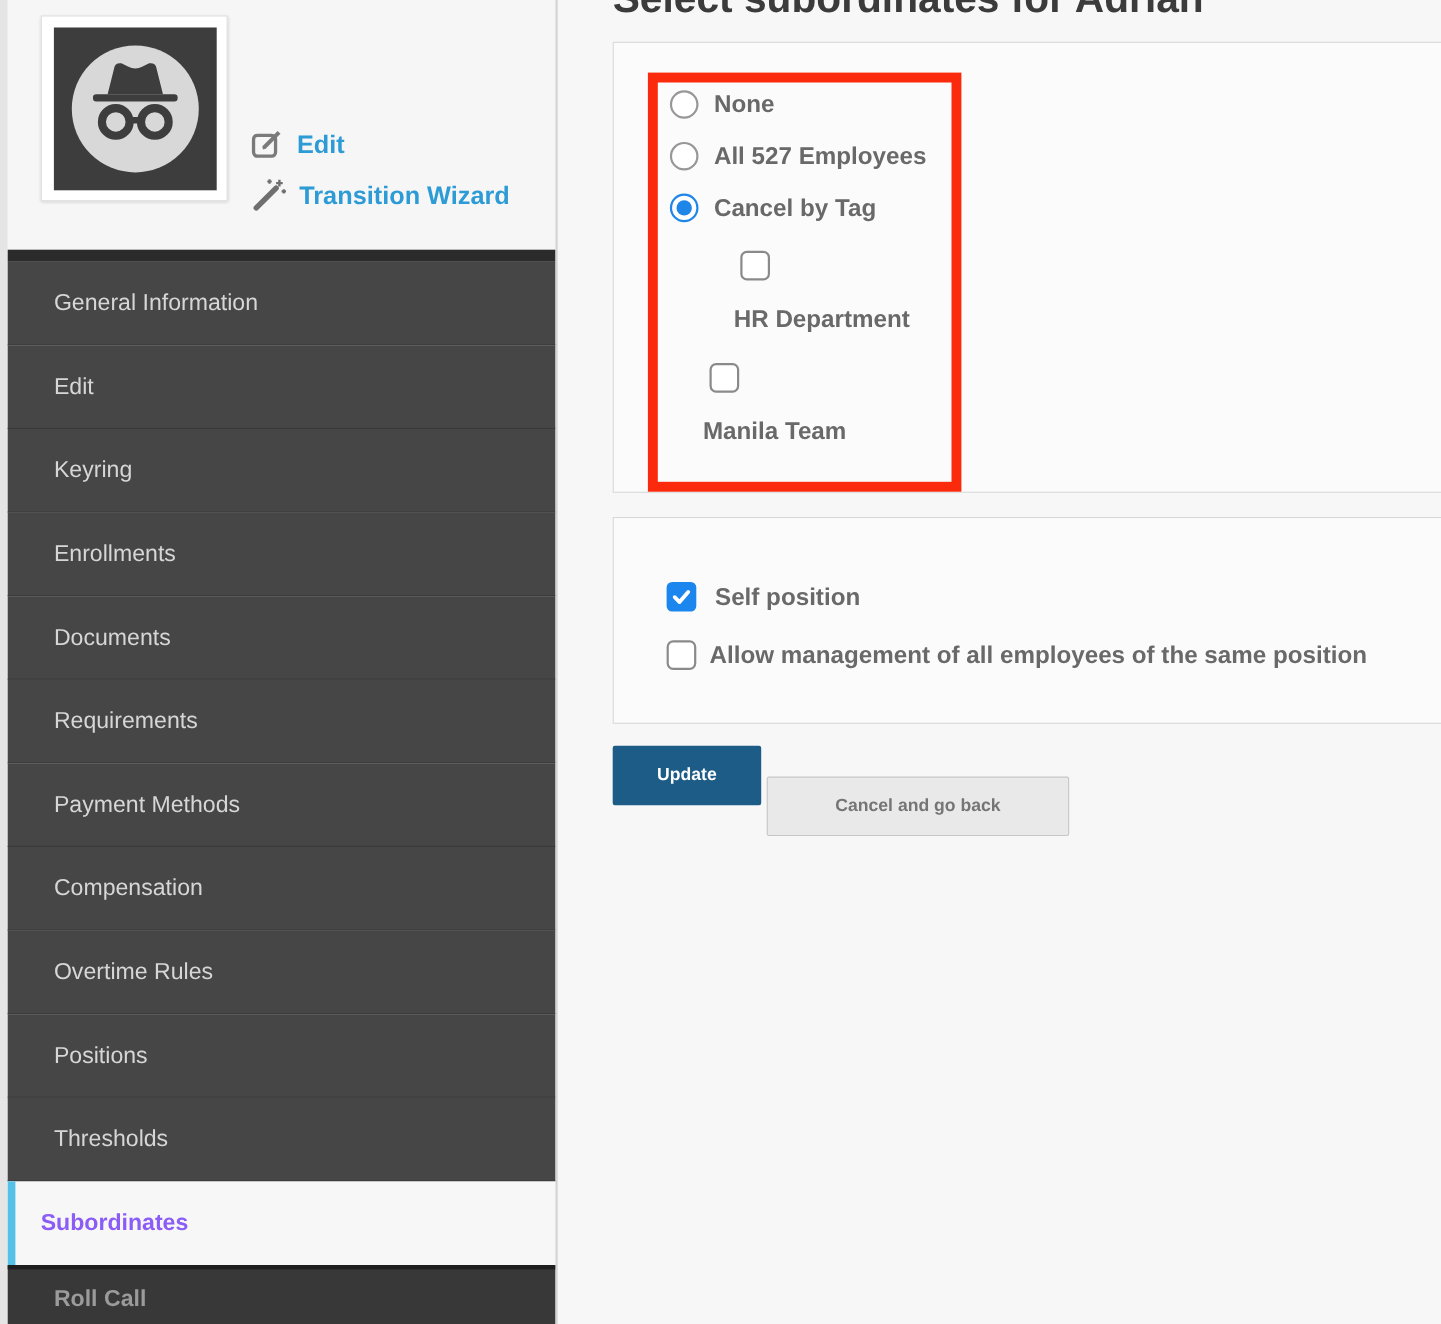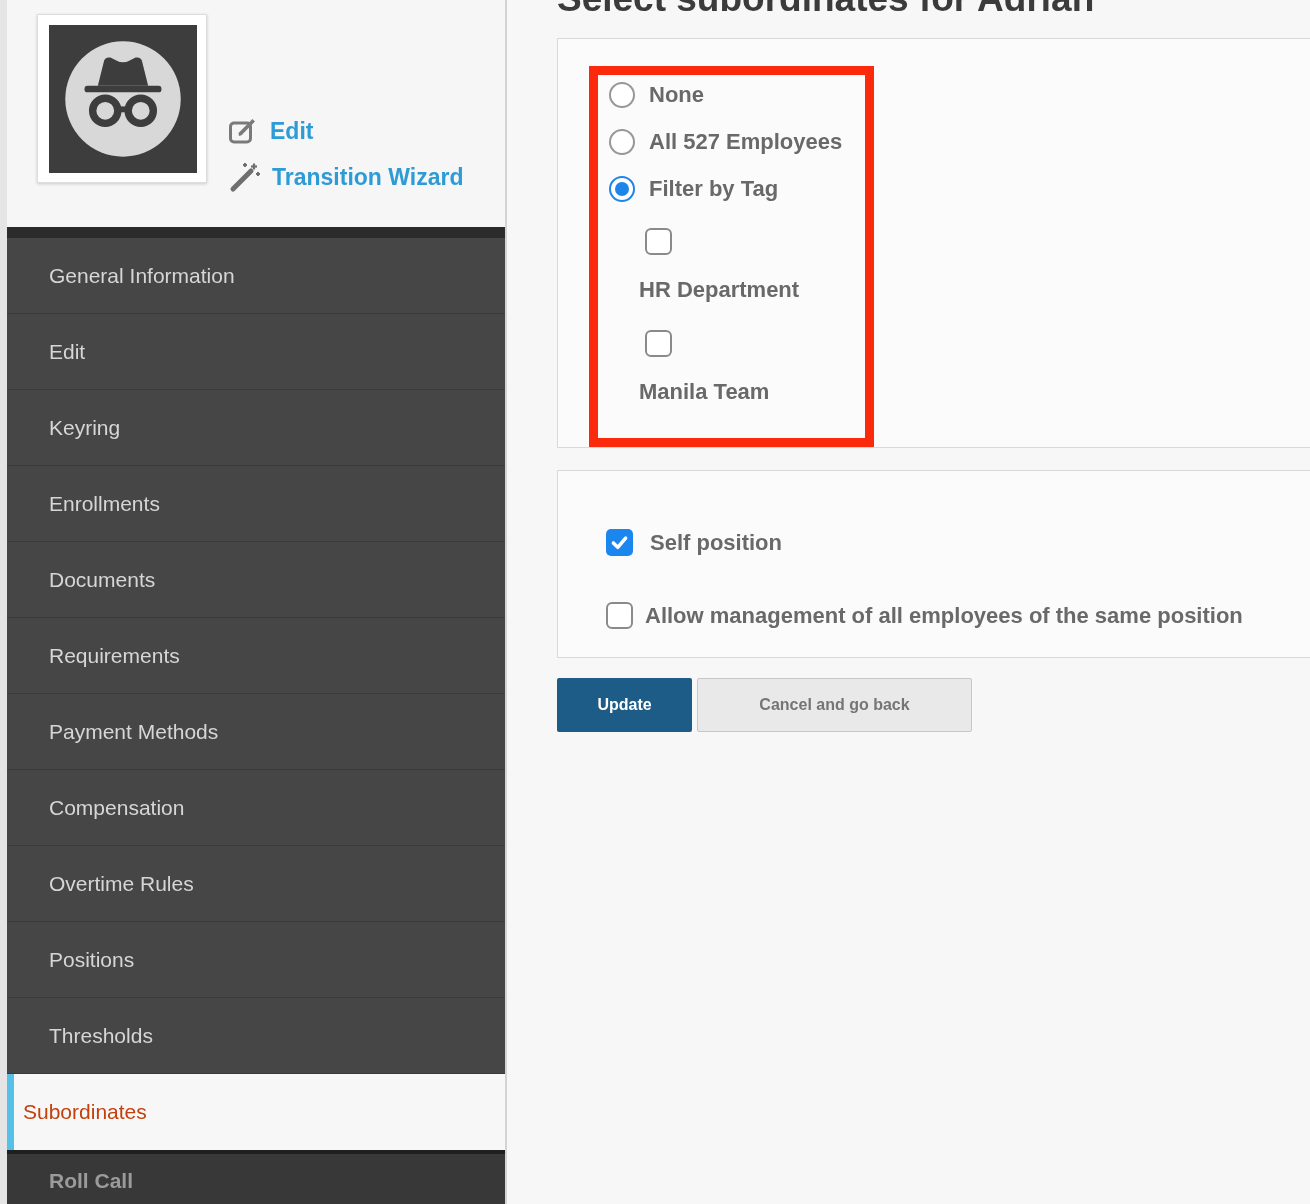--- a/index.html
+++ b/index.html
@@ -28,22 +28,22 @@
 
   .menu { position:absolute; left:0; top:227px; width:498px; }
   .menu-topbar { height:11px; background:#2b2b2b; }
   .menu ul { list-style:none; }
   .menu li {
     height:76px; display:flex; align-items:center;
     background:#464646; border-bottom:1px solid #3a3a3a;
     color:#d6d6d6; font-size:21px; padding-left:42px; cursor:pointer;
   }
   .menu li.active {
-    background:#f7f7f7; color:#c2410c; font-weight:normal;
-    border-left:7px solid #55c0e8; padding-left:9px; border-bottom:none;
+    background:#f7f7f7; color:#8b5cf6; font-weight:bold;
+    border-left:7px solid #55c0e8; padding-left:23px; border-bottom:none;
   }
   .menu li.dark-item {
     background:#383838; color:#9b9b9b; font-weight:bold;
     border-top:4px solid #1f1f1f; height:57px; border-bottom:none;
   }
 
   
   .page-title {
     position:absolute; left:557px; top:-22px;
     font-size:37px; font-weight:bold; color:#3b3b3b; white-space:nowrap;
@@ -67,43 +67,43 @@
     border:2px solid #979797; background:#fff; position:relative; flex:0 0 auto;
   }
   .radio.selected { border-color:#1d86e8; }
   .radio.selected::after {
     content:""; position:absolute; left:4px; top:4px; width:14px; height:14px;
     border-radius:50%; background:#1d86e8;
   }
   .ctl-label { font-size:22px; font-weight:bold; color:#696969; white-space:nowrap; }
 
   .tag-item { position:absolute; left:639px; width:260px; }
-  .tag-item.t1 { top:228px; }
+  .tag-item.t1 { top:228px;margin-left:28px; }
   .tag-item.t2 { top:330px; }
   .checkbox {
     width:27px; height:27px; border:2px solid #8a8a8a; border-radius:6px;
     background:#fff; cursor:pointer; flex:0 0 auto;
   }
   .tag-item .checkbox { margin-left:6px; margin-bottom:22px; }
   .checkbox.checked {
     background:#1b86ee; border:none; border-radius:5px;
     display:flex; align-items:center; justify-content:center;
   }
 
   .opt-row { position:absolute; left:606px; display:flex; align-items:center; gap:17px; cursor:pointer; }
   .opt-row.o1 { top:529px; }
-  .opt-row.o2 { top:602px;gap:12px; }
+  .opt-row.o2 { top:582px;gap:12px; }
 
   .btn {
     position:absolute; top:678px; height:54px;
     display:flex; align-items:center; justify-content:center;
     font-size:16px; font-weight:bold; cursor:pointer; border-radius:2px;
   }
   .btn-update { left:557px; width:135px; background:#1c5c86; color:#fff; }
-  .btn-cancel { left:697px; width:275px; background:#e9e9e9; color:#757575; border:1px solid #c6c6c6; }
+  .btn-cancel { left:697px; width:275px; background:#e9e9e9; color:#757575; border:1px solid #c6c6c6;margin-top:28px; }
 </style>
 </head>
 <body>
 
 <div class="left-strip"></div>
 
 <div class="sidebar">
 
   <div class="avatar-card">
     <div class="avatar-img">
@@ -174,21 +174,21 @@
   <div class="radio-row">
     <span class="radio"></span>
     <span class="ctl-label">None</span>
   </div>
   <div class="radio-row">
     <span class="radio"></span>
     <span class="ctl-label">All 527 Employees</span>
   </div>
   <div class="radio-row">
     <span class="radio selected"></span>
-    <span class="ctl-label">Filter by Tag</span>
+    <span class="ctl-label">Cancel by Tag</span>
   </div>
 </div>
 
 <div class="tag-item t1">
   <div class="checkbox"></div>
   <div class="ctl-label">HR Department</div>
 </div>
 <div class="tag-item t2">
   <div class="checkbox"></div>
   <div class="ctl-label">Manila Team</div>

